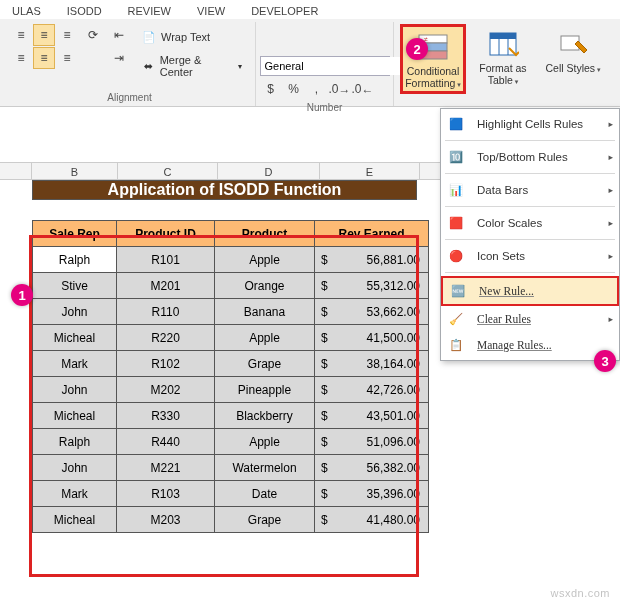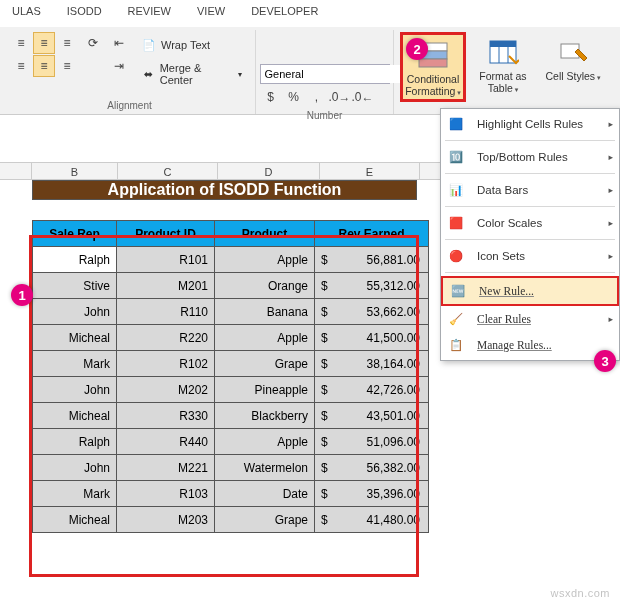--- a/index.html
+++ b/index.html
@@ -1,19 +1,19 @@
 <!DOCTYPE html>
 <html><head>
 <meta charset="utf-8">
 <style>
 * { box-sizing: border-box; margin: 0; padding: 0; font-family: 'Segoe UI', Tahoma, sans-serif; }
 body { background: #fff; width: 620px; height: 613px; position: relative; overflow: hidden; font-size: 12px; }
 
 
-.ribbon-tabs { display: flex; gap: 18px; padding: 3px 8px 8px; background: #fff; font-size: 11px; color: #444; }
+.ribbon-tabs { display: flex; gap: 18px; padding: 3px 8px 0; background: #fff; font-size: 11px; color: #444; }
 .ribbon-tabs span { padding: 2px 4px; }
 .ribbon { display: flex; background: #f1f1f1; border-bottom: 1px solid #ccc; height: 88px; padding: 3px 0 0 4px; }
 .rgroup { display: flex; flex-direction: column; align-items: center; border-right: 1px solid #d8d8d8; padding: 0 6px; position: relative; }
 .rgroup-body { flex: 1; display: flex; align-items: flex-start; gap: 4px; padding-top: 2px; }
 .rgroup-label { font-size: 10px; color: #666; padding: 2px 0 3px; }
 .smallbtn { width: 22px; height: 22px; display: flex; align-items: center; justify-content: center; border: 1px solid transparent; font-size: 12px; color: #444; }
 .align-grid { display: grid; grid-template-columns: repeat(3,22px); grid-template-rows: repeat(2,22px); gap: 1px; }
 .align-grid .sel { background: #fbe2a7; border: 1px solid #e0b252; }
 .indent-col { display: flex; flex-direction: column; gap: 1px; }
 .wrap-merge { display: flex; flex-direction: column; gap: 3px; padding-top: 2px; }
@@ -44,22 +44,22 @@
 
 .colhdrs { position: absolute; top: 162px; left: 0; right: 0; display: flex; height: 18px; background: #f3f3f3; border-top: 1px solid #ccc; border-bottom: 1px solid #ccc; }
 .colhdrs div { border-right: 1px solid #ccc; text-align: center; font-size: 11px; color: #444; line-height: 18px; }
 
 
 .sheet { position: absolute; top: 180px; left: 32px; }
 .title-bar { width: 385px; height: 20px; background: #6b3e16; color: #fff; font-weight: bold; font-size: 16px; display: flex; align-items: center; justify-content: center; border: 1px solid #555; }
 .gap-row { height: 20px; }
 .tbl { border-collapse: collapse; }
 .tbl th, .tbl td { border: 1px solid #555; font-size: 12px; height: 26px; }
-.tbl th { background: #0ea5e9; font-weight: bold; text-align: center; color: #000; }
-.tbl td { background: #d9d9d9; text-align: right; padding: 0 6px; }
+.tbl th { background: #fdba74; font-weight: bold; text-align: center; color: #000; }
+.tbl td { background: #d9d9d9; text-align: center; padding: 0 6px; }
 .tbl td.rev { text-align: left; padding: 0 8px 0 6px; }
 .tbl td.rev .d { float: left; }
 .tbl td.rev .v { float: right; }
 .tbl td.firstsel { background: #fff; }
 .sel-border { position: absolute; border: 3px solid #d22; pointer-events: none; }
 
 
 .callout { position: absolute; width: 22px; height: 22px; border-radius: 50%; background: #e6007e; color: #fff; font-weight: bold; font-size: 13px; display: flex; align-items: center; justify-content: center; box-shadow: 0 0 4px rgba(0,0,0,.3); z-index: 100; }
 
 .watermark { position: absolute; bottom: 14px; right: 10px; font-size: 11px; color: rgba(0,0,0,.25); letter-spacing: .5px; z-index: 200; }

